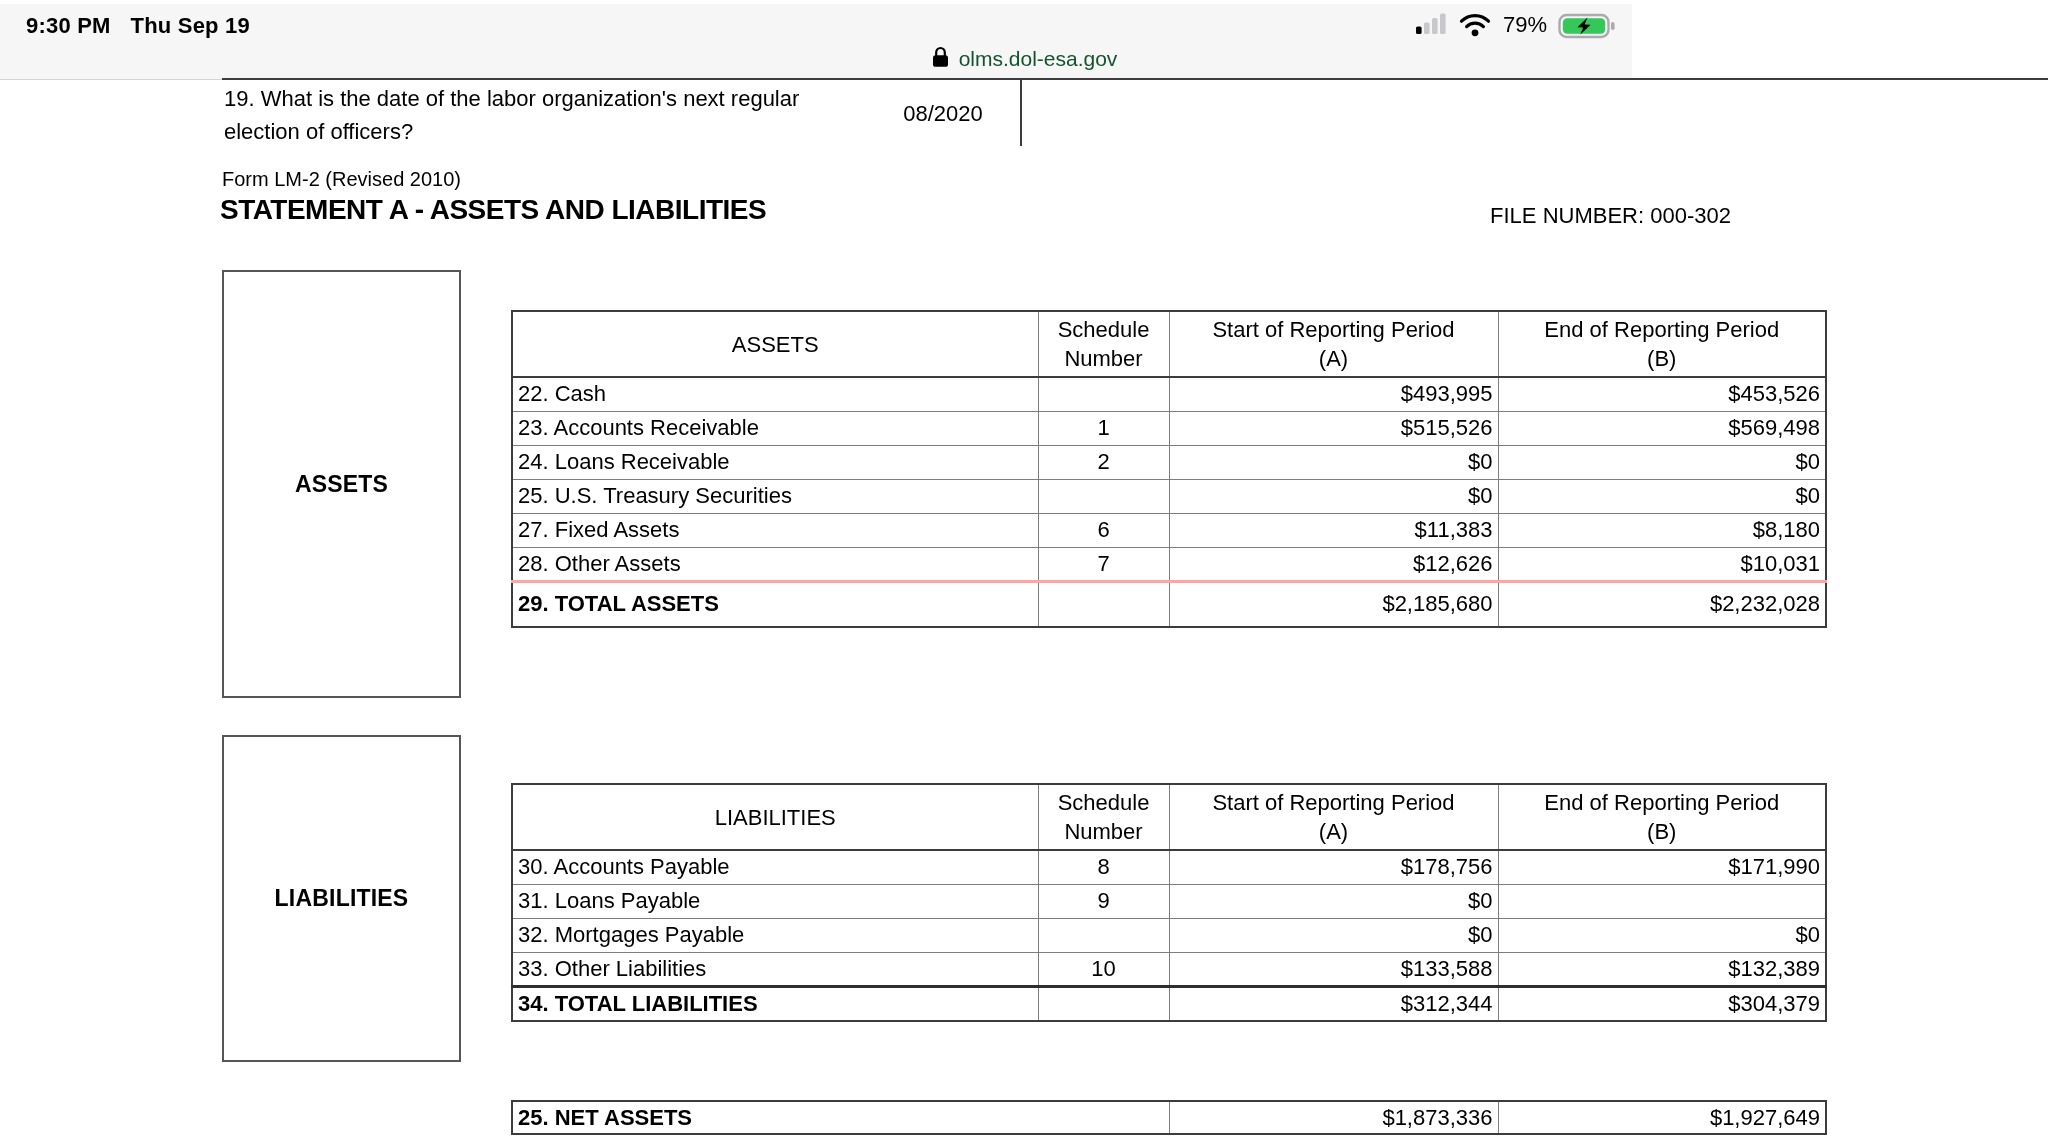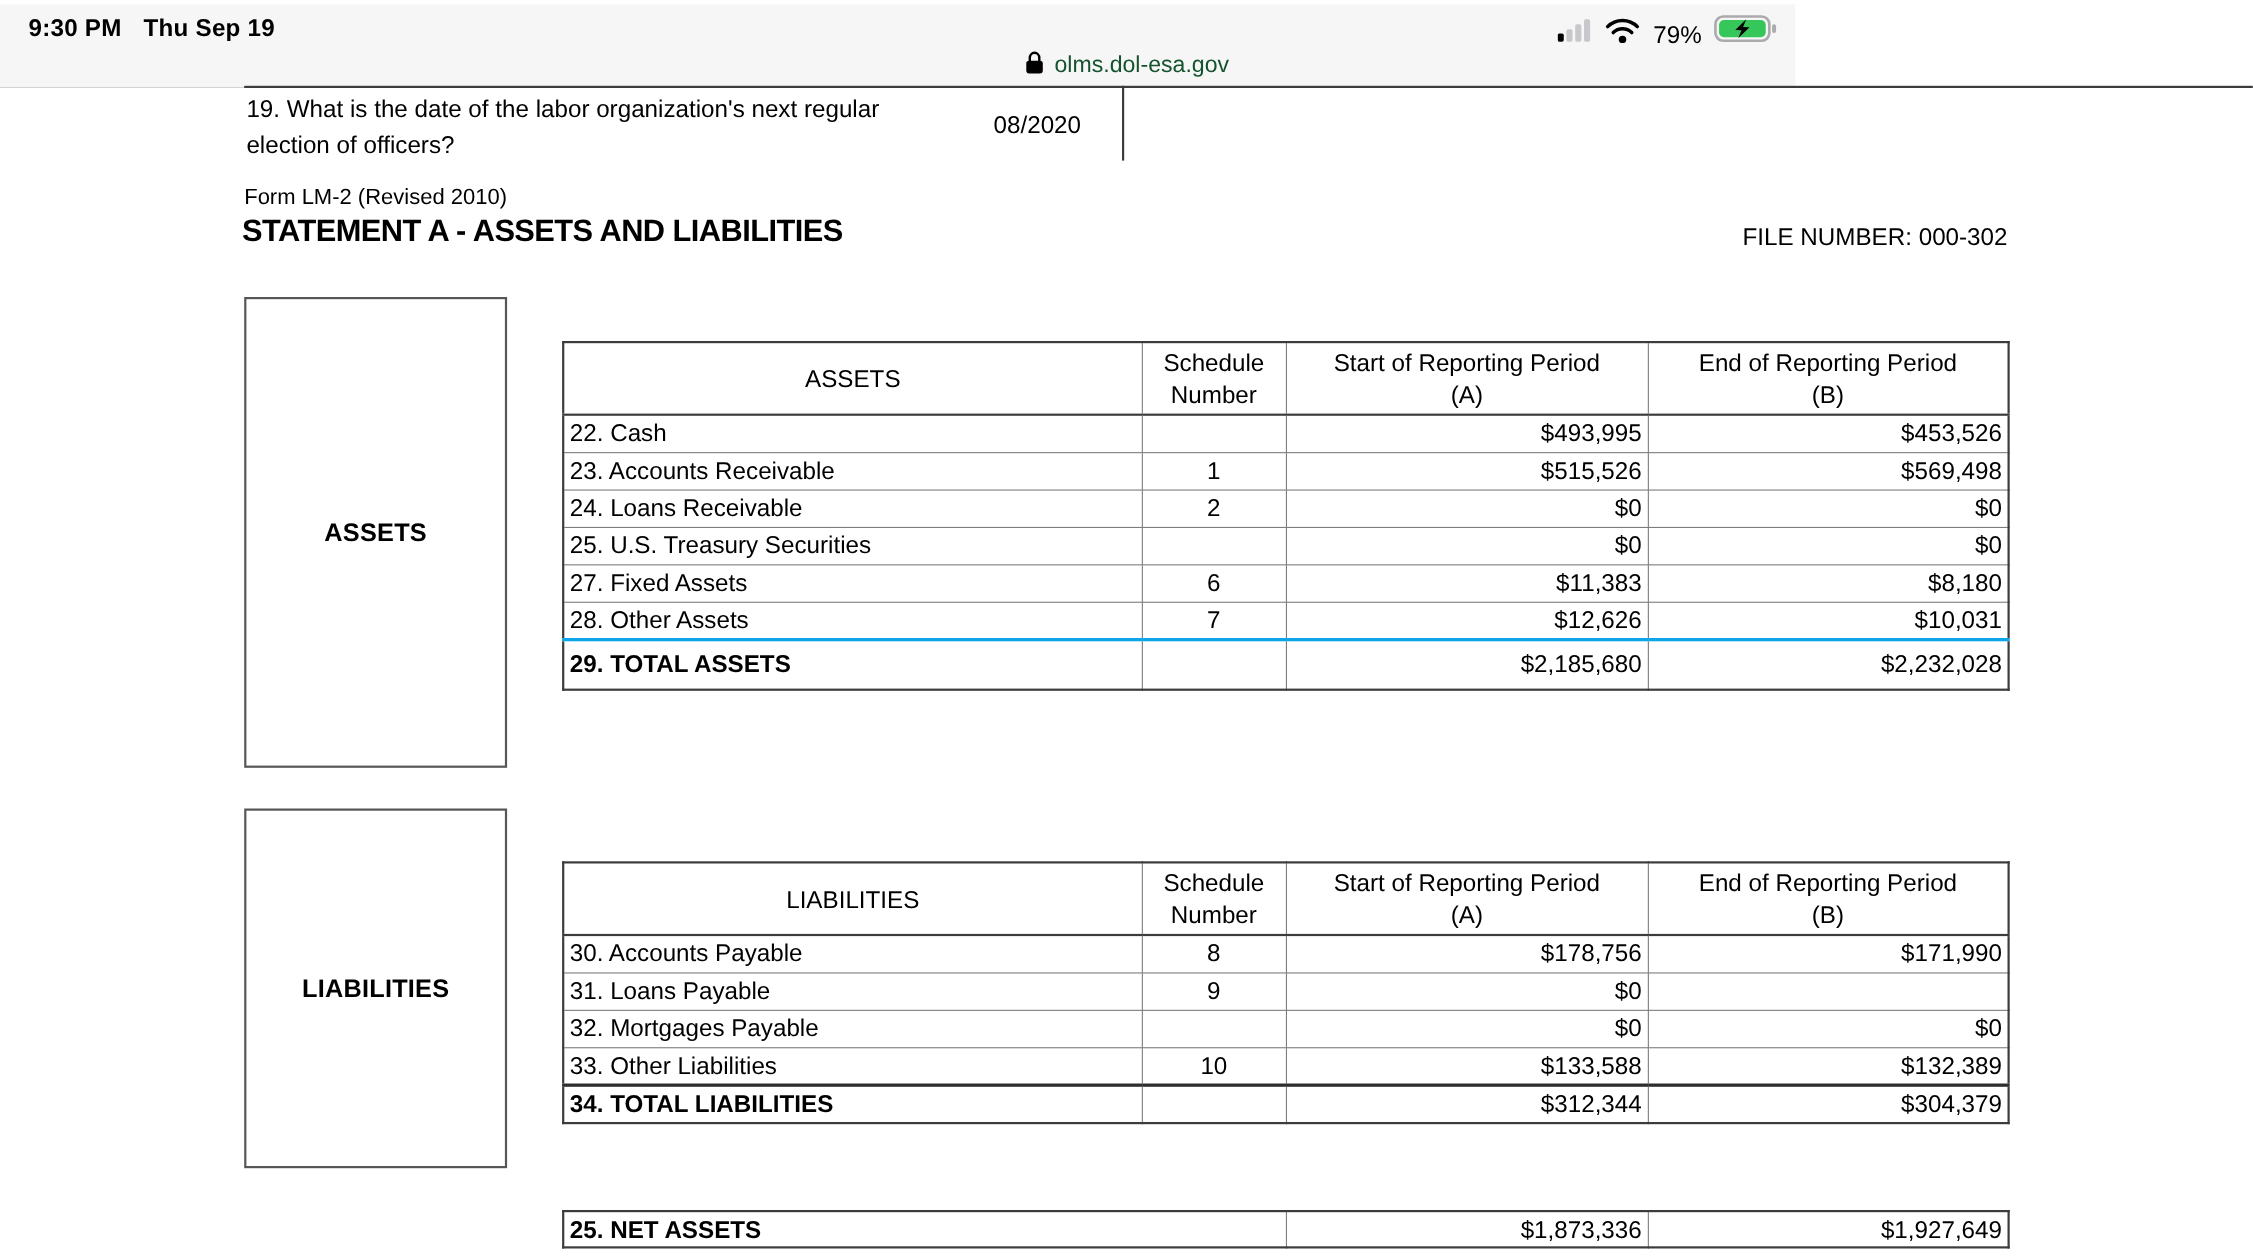--- a/index.html
+++ b/index.html
@@ -12,21 +12,21 @@
   
   .chrome {
     position:absolute; left:0; top:4px; width:1632px; height:76px;
     background:#f6f6f7; border-bottom:1px solid #d4d4d6;
   }
   .status-left {
     position:absolute; left:26px; top:9px; font-size:22px; font-weight:600;
     letter-spacing:.2px; display:flex; gap:20px;
   }
   .status-right {
-    position:absolute; right:14px; top:8px; display:flex; align-items:flex-end; gap:11px;
+    position:absolute; right:14px; top:8px; display:flex; align-items:flex-start; gap:11px;
   }
   .batt-pct { font-size:22px; font-weight:400; }
   .url-row {
     position:absolute; left:0; top:38px; width:2048px; height:34px;
     display:flex; align-items:center; justify-content:center; gap:9px;
   }
   .url-text { font-size:21px; color:#14532d; }
   
   .top-rule { position:absolute; left:222px; top:78px; width:1826px; height:2px; background:#3c3c3c; }
   .q19-vline { position:absolute; left:1020px; top:78px; width:2px; height:68px; background:#3c3c3c; }
@@ -37,21 +37,21 @@
   .q19-answer {
     position:absolute; left:878px; top:101px; width:130px;
     font-size:22px; text-align:center;
   }
   
   .form-name { position:absolute; left:222px; top:168px; font-size:20px; }
   .stmt-title {
     position:absolute; left:220px; top:194px; font-size:28px; font-weight:bold;
     letter-spacing:-0.5px;
   }
-  .file-number { position:absolute; left:1300px; top:203px; width:525px; font-size:22px; text-align:right; }
+  .file-number { position:absolute; left:1348px; top:203px; width:525px; font-size:22px; text-align:center; }
   
   .side-box {
     position:absolute; left:222px; width:239px; border:2px solid #565656;
     display:flex; align-items:center; justify-content:center;
     font-size:23px; font-weight:bold; letter-spacing:.2px; background:#fff;
   }
   .box-assets { top:270px; height:428px; }
   .box-liab   { top:735px; height:327px; }
   
   .tbl-wrap { position:absolute; left:511px; }
@@ -63,21 +63,21 @@
     font-size:22px; background:#fff;
   }
   table, td, th { border:1px solid #7d7d7d; }
   table { border:2px solid #3c3c3c; }
   th {
     font-weight:400; text-align:center; vertical-align:middle;
     border-bottom:2px solid #3c3c3c; line-height:29px; padding:3px 0;
   }
   .hdr-row th { height:63px; }
   tr.body-row td { height:34px; }
-  tr.total-row td { height:46px; border-top:3px solid #0ea5e9; }
+  tr.total-row td { height:46px; border-top:3px solid #fca5a5; }
   tr.total-row-sm td { height:35px; border-top:3px solid #2e2e2e; }
   td.lbl { text-align:left; padding-left:5px; white-space:nowrap; overflow:hidden; }
   td.sch { text-align:center; }
   td.amt { text-align:right; padding-right:5px; white-space:nowrap; }
   .bold { font-weight:bold; }
   .net-table td { height:33px; }
   .hdr-line { display:block; }
 </style>
 </head>
 <body>

